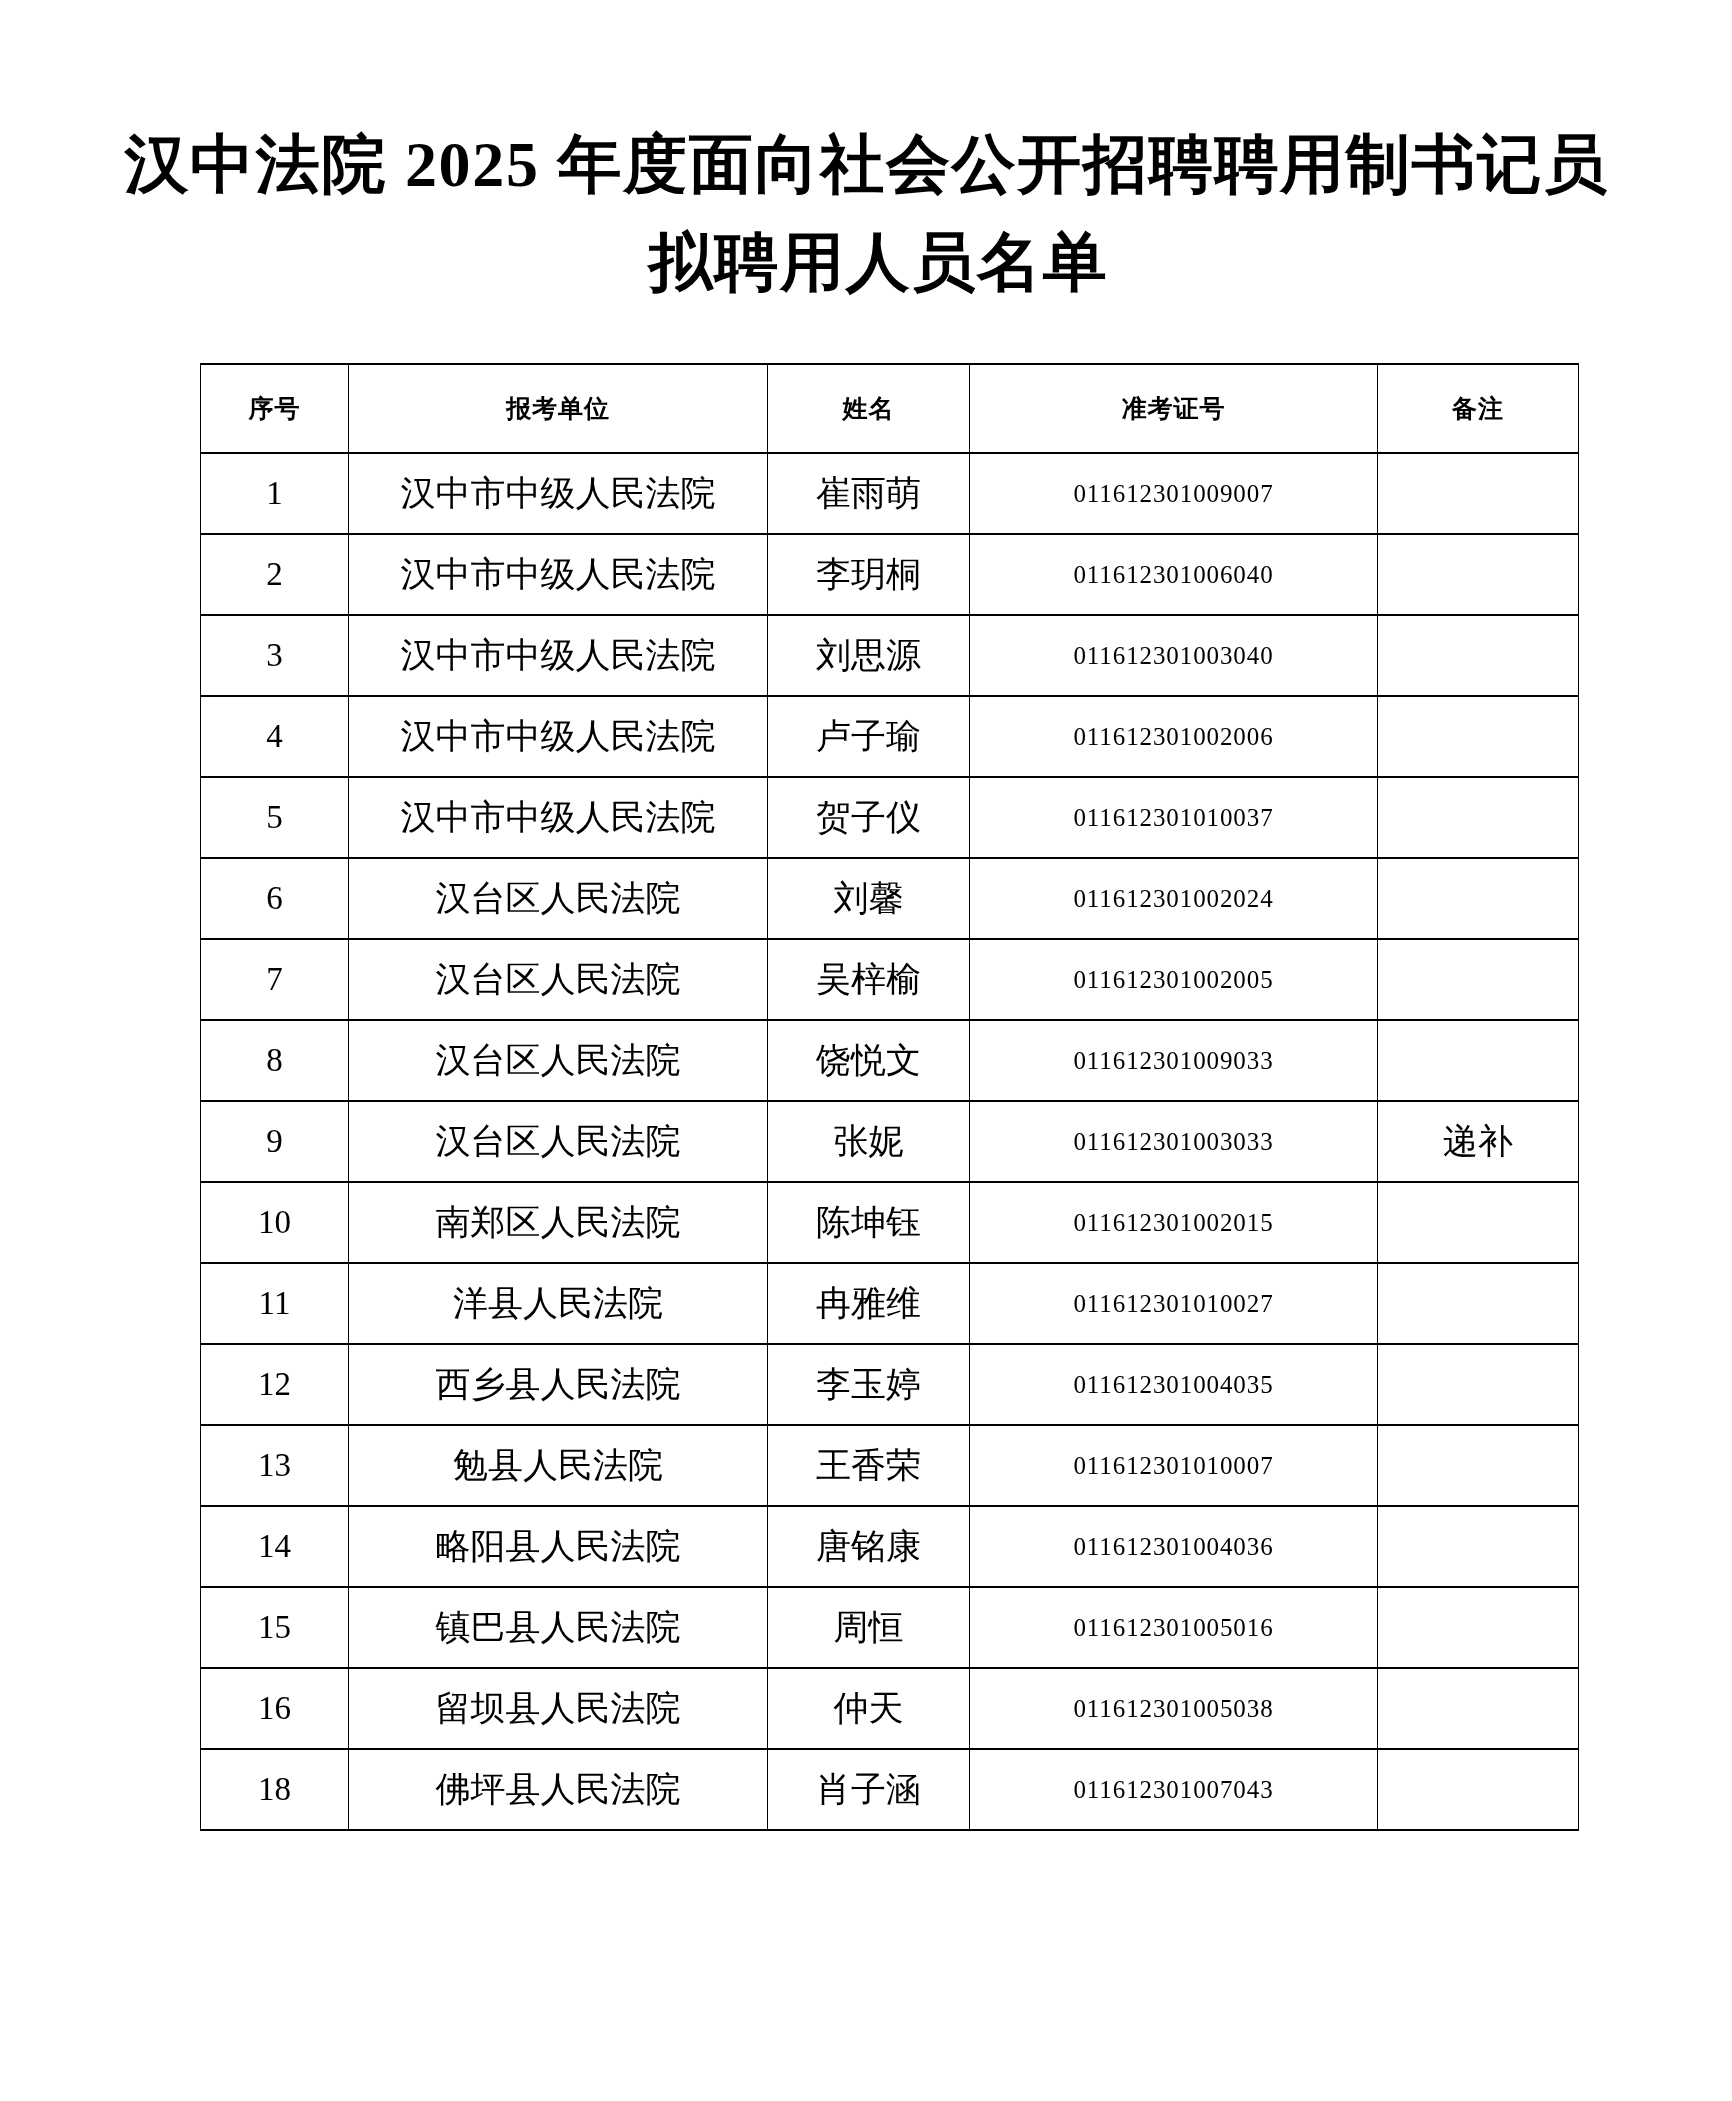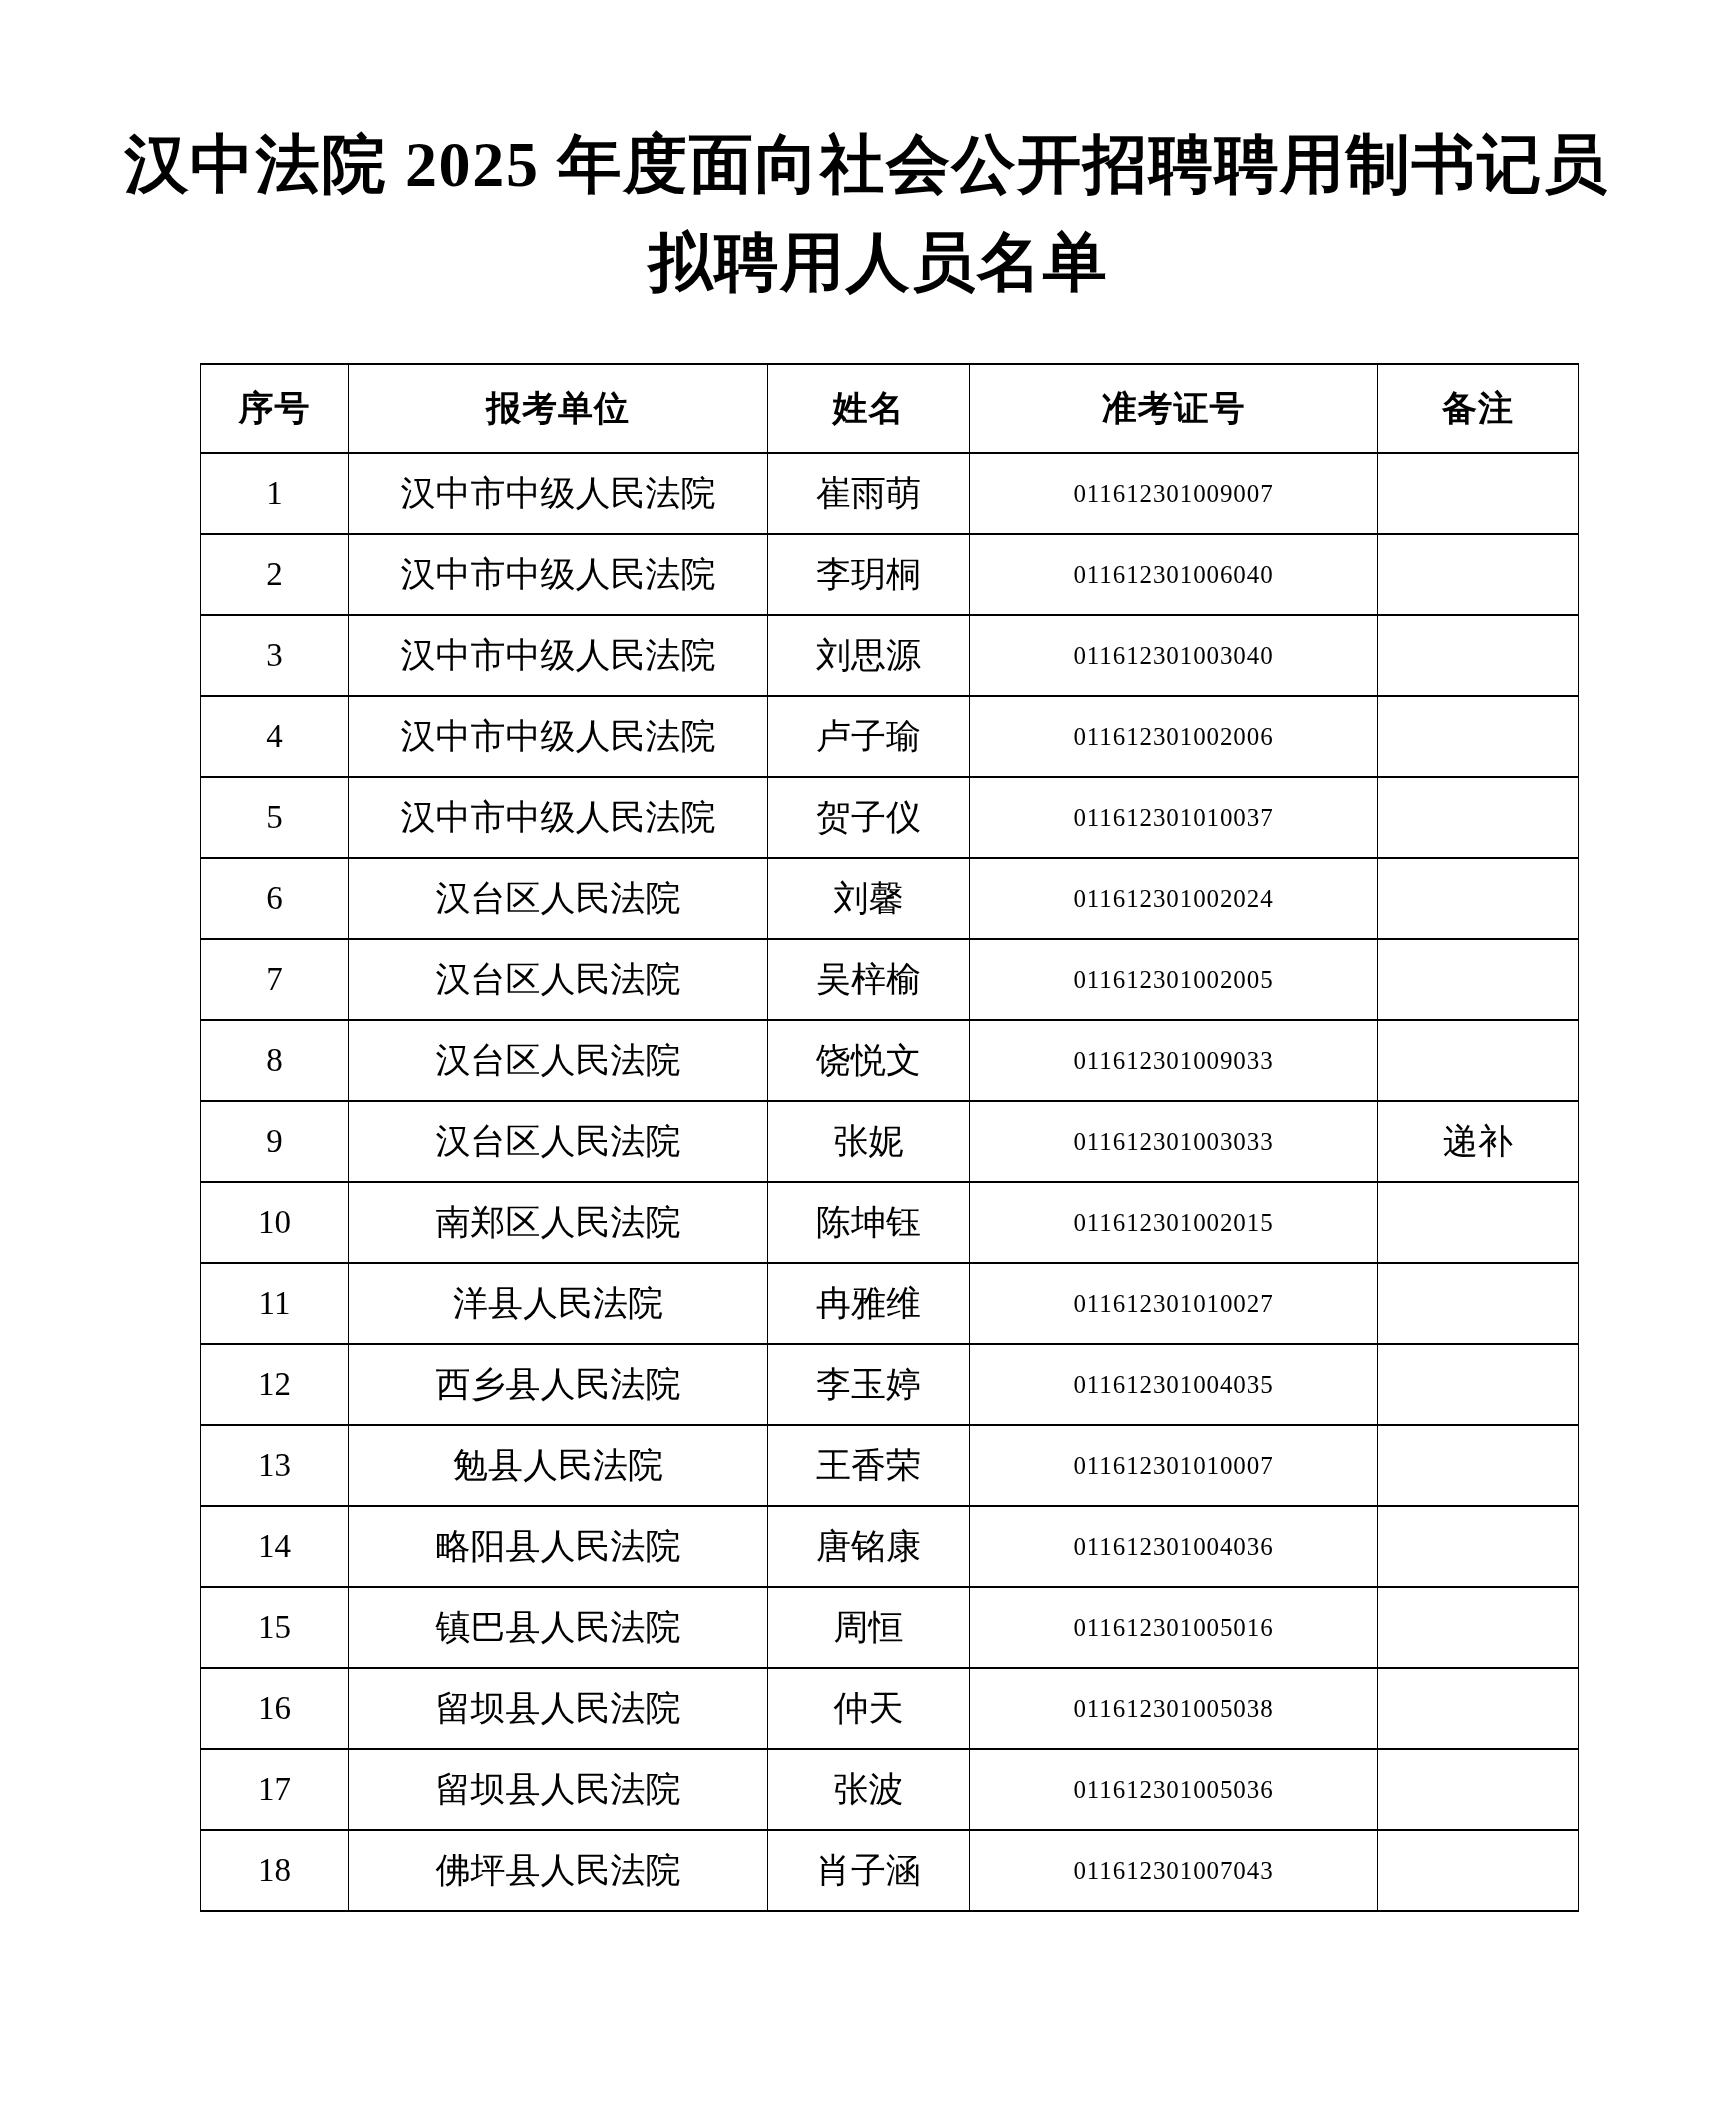--- a/index.html
+++ b/index.html
@@ -53,21 +53,21 @@
     border-right: 1.7px solid #000;
     text-align: center;
     vertical-align: middle;
     padding: 0;
     overflow: hidden;
   }
   table.roster th {
     height: 87px;
     font-family: "Liberation Sans", "DejaVu Sans", sans-serif;
     font-weight: 700;
-    font-size: 35px;
+    font-size: 25px;
     letter-spacing: 0.9px;
   }
   table.roster td {
     height: 79px;
     font-family: "Liberation Serif", "DejaVu Serif", serif;
     font-size: 35px;
   }
   table.roster td.ticket {
     font-size: 25px;
     letter-spacing: 0.9px;
@@ -209,27 +209,20 @@
           <td class="remark"></td>
         </tr>
         <tr>
           <td class="seq">16</td>
           <td class="unit">留坝县人民法院</td>
           <td class="name">仲天</td>
           <td class="ticket">011612301005038</td>
           <td class="remark"></td>
         </tr>
         <tr>
-          <td class="seq">17</td>
-          <td class="unit">留坝县人民法院</td>
-          <td class="name">张波</td>
-          <td class="ticket">011612301005036</td>
-          <td class="remark"></td>
-        </tr>
-        <tr>
           <td class="seq">18</td>
           <td class="unit">佛坪县人民法院</td>
           <td class="name">肖子涵</td>
           <td class="ticket">011612301007043</td>
           <td class="remark"></td>
         </tr>
       </tbody>
   </table>
 
 </div>

